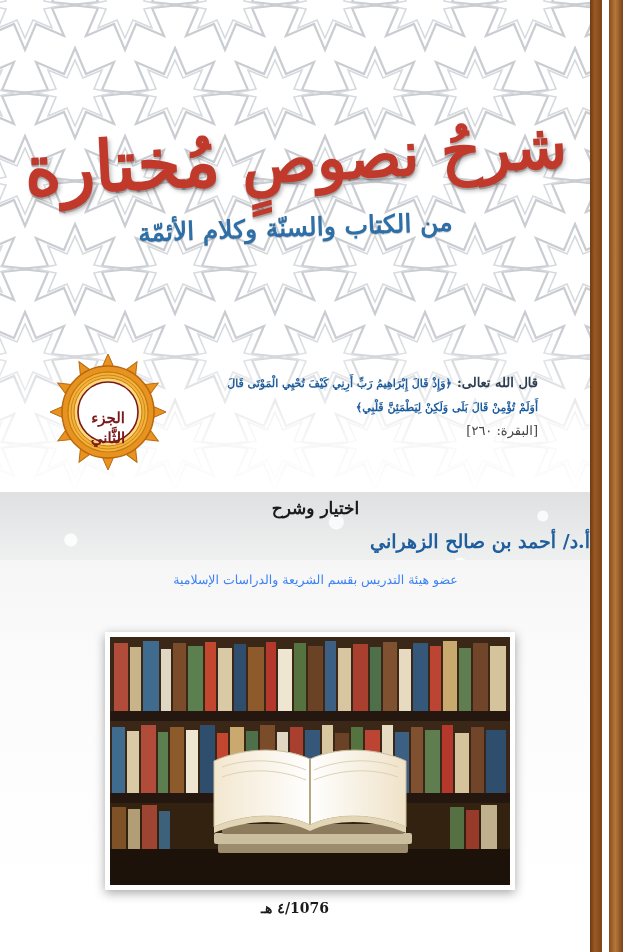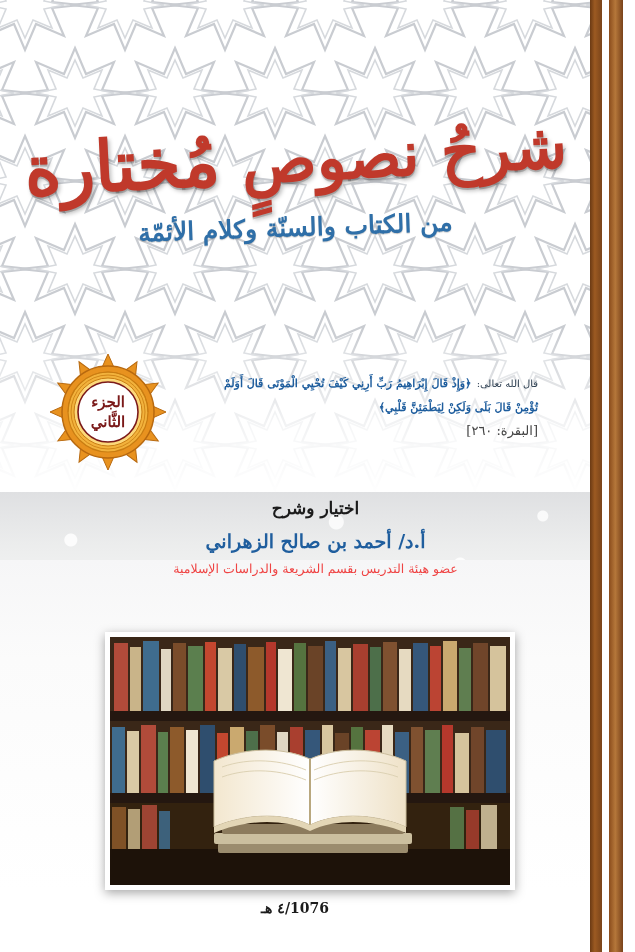--- a/index.html
+++ b/index.html
@@ -64,38 +64,38 @@
     text-shadow:0 1px 1px rgba(0,0,0,.18);
     transform:rotate(-2deg);
     display:inline-block;
   }
 
   
   .ayah-block{
     position:absolute;top:372px;right:52px;width:320px;text-align:right;direction:rtl;
     font-family:"DejaVu Serif","Liberation Serif",serif;
   }
-  .ayah-intro{font-size:10px;color:#2c3e50;font-weight:400;display:inline;}
+  .ayah-intro{font-size:13px;color:#2c3e50;font-weight:700;display:inline;}
   .ayah-text{font-size:11px;color:#1f5e9e;font-weight:700;line-height:2.05;display:inline;}
   .ayah-ref{margin-top:4px;font-size:13px;color:#444;}
 
   
   .rosette{position:absolute;top:352px;left:48px;width:120px;height:120px;}
   .rosette .label{
-    position:absolute;top:0;left:0;width:120px;height:120px;
+    position:absolute;top:16px;left:0;width:120px;height:120px;
     display:flex;flex-direction:column;align-items:center;justify-content:center;
     font-family:"DejaVu Serif","Liberation Serif",serif;
     color:#7b1a1a;font-weight:700;font-size:15px;line-height:1.35;direction:rtl;
   }
 
   
   .author-block{position:absolute;top:498px;left:0;right:0;text-align:center;direction:rtl;padding-left:41px;}
   .sel-label{font-family:"DejaVu Serif","Liberation Serif",serif;font-size:17px;font-weight:700;color:#1b1b1b;}
-  .author-name{margin-top:12px;font-family:"DejaVu Serif","Liberation Serif",serif;font-size:19px;font-weight:700;color:#1f5e9e;}
-  .author-line{margin-top:9px;font-family:"DejaVu Serif","Liberation Serif",serif;font-size:12.5px;color:#ef4444;}
+  .author-name{margin-top:12px;font-family:"DejaVu Serif","Liberation Serif",serif;font-size:19px;font-weight:700;color:#1f5e9e;text-align:right;}
+  .author-line{margin-top:20px;font-family:"DejaVu Serif","Liberation Serif",serif;font-size:12.5px;color:#3b82f6;}
   .author-line2{margin-top:5px;font-family:"DejaVu Serif","Liberation Serif",serif;font-size:12.5px;color:#2b2b2b;}
 
   
   .photo{
     position:absolute;top:632px;left:105px;width:400px;height:248px;
     border:5px solid #ffffff;box-shadow:0 3px 10px rgba(0,0,0,.35);
     overflow:hidden;background:#3a2a20;
   }
   .photo svg{display:block;}
 

